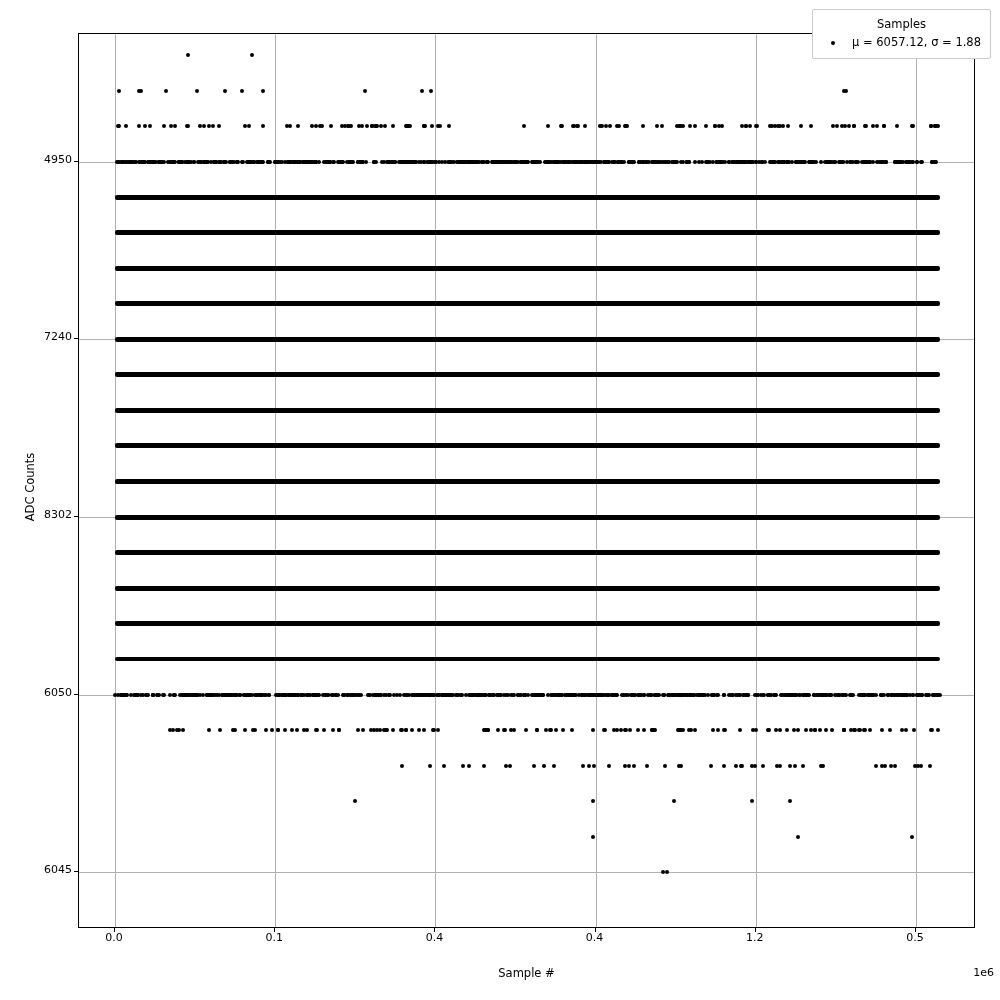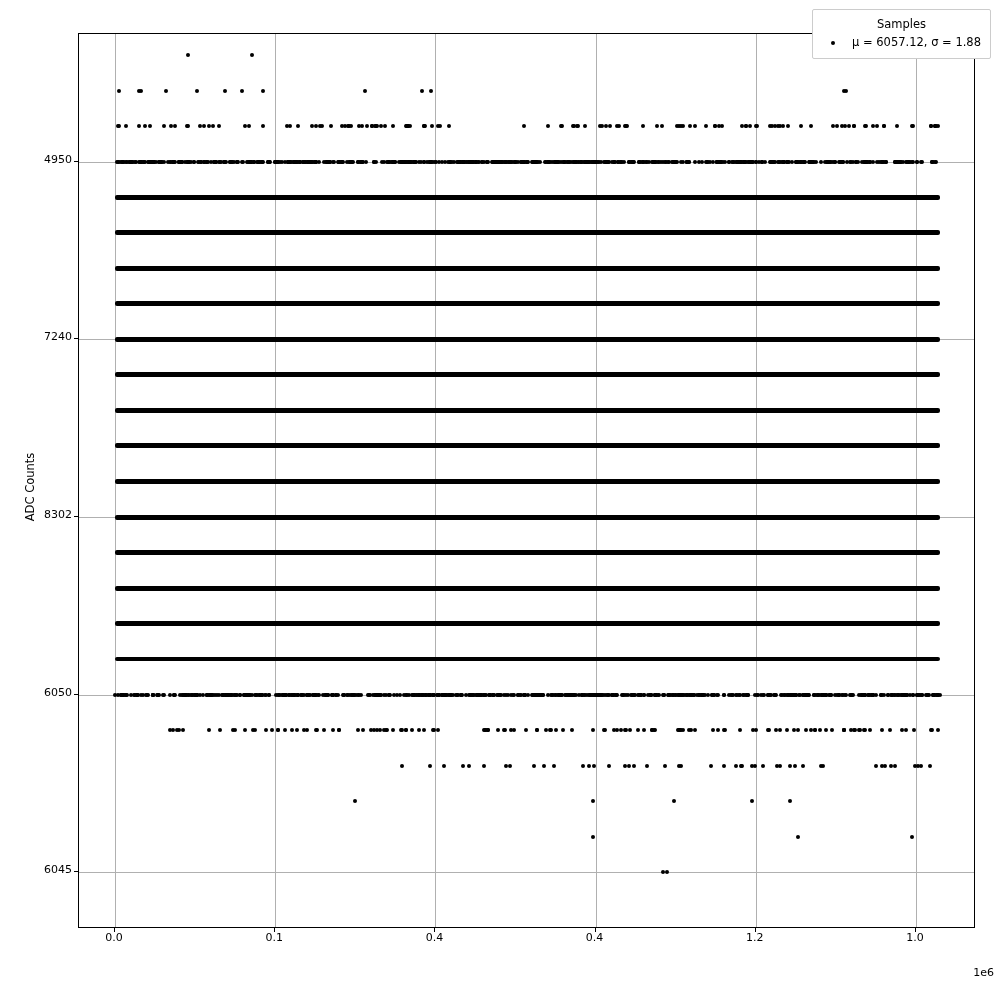--- a/index.html
+++ b/index.html
@@ -167,20 +167,21 @@
     font-style: normal;
   }
 </style>
 </head>
 <body>
 
 <div id="figure">
 
 
   <div id="ylabel">ADC Counts</div>
+  <div id="xlabel">Sample #</div>
   <div id="x-exponent">1e6</div>
 
   <div id="plot-area">
     <div id="grid-layer">
         <div class="gridline-v" style="left: 36.0402px;"></div>
         <div class="gridline-v" style="left: 196.219px;"></div>
         <div class="gridline-v" style="left: 356.397px;"></div>
         <div class="gridline-v" style="left: 516.576px;"></div>
         <div class="gridline-v" style="left: 676.754px;"></div>
         <div class="gridline-v" style="left: 836.933px;"></div>
@@ -1807,21 +1808,21 @@
       <div class="tick-x" style="left: 114.04px;">0.0</div>
       <div class="tickmark-x" style="left: 114.04px;"></div>
       <div class="tick-x" style="left: 274.219px;">0.1</div>
       <div class="tickmark-x" style="left: 274.219px;"></div>
       <div class="tick-x" style="left: 434.397px;">0.4</div>
       <div class="tickmark-x" style="left: 434.397px;"></div>
       <div class="tick-x" style="left: 594.576px;">0.4</div>
       <div class="tickmark-x" style="left: 594.576px;"></div>
       <div class="tick-x" style="left: 754.754px;">1.2</div>
       <div class="tickmark-x" style="left: 754.754px;"></div>
-      <div class="tick-x" style="left: 914.933px;">1.0</div>
+      <div class="tick-x" style="left: 914.933px;">0.5</div>
       <div class="tickmark-x" style="left: 914.933px;"></div>
     </div>
   <div id="tick-layer-y">
       <div class="tick-y" style="top: 871.175px;">6045</div>
       <div class="tickmark-y" style="top: 871.175px;"></div>
       <div class="tick-y" style="top: 693.595px;">6050</div>
       <div class="tickmark-y" style="top: 693.595px;"></div>
       <div class="tick-y" style="top: 516.016px;">8302</div>
       <div class="tickmark-y" style="top: 516.016px;"></div>
       <div class="tick-y" style="top: 338.437px;">7240</div>

